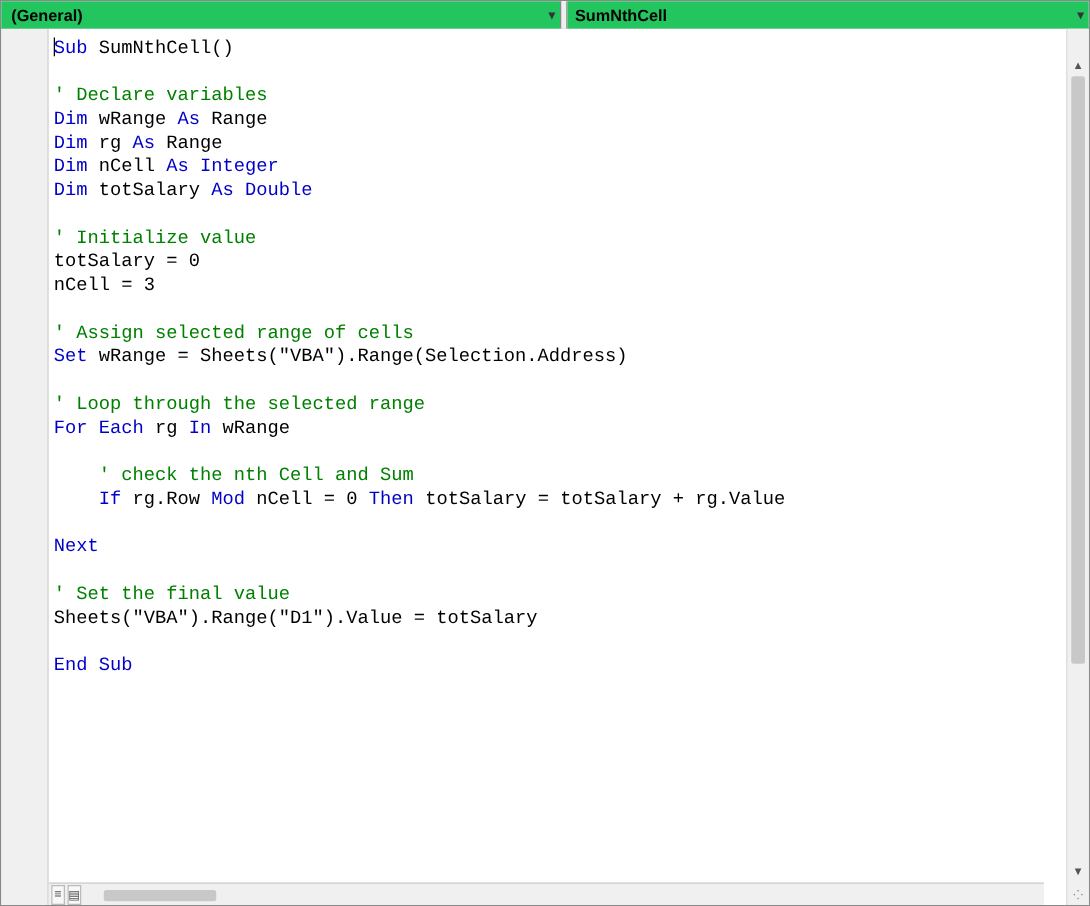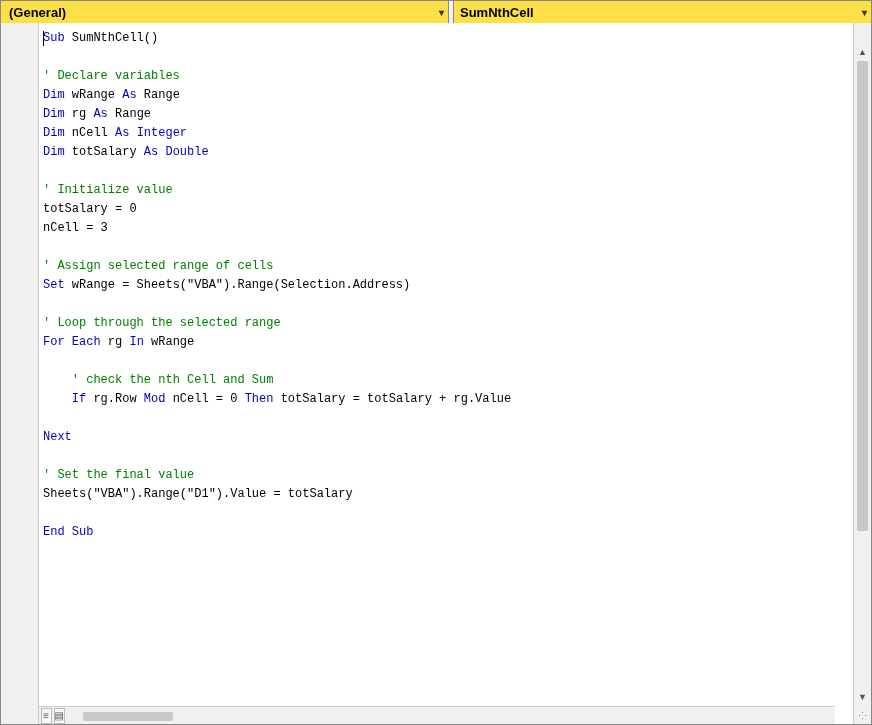--- a/index.html
+++ b/index.html
@@ -23,21 +23,21 @@
     background: #fff;
     border-bottom: 1px solid #888;
   }
   .dropdown {
     display: flex;
     align-items: center;
     justify-content: space-between;
     padding: 0 4px 0 8px;
     font-size: 13px;
     font-weight: 700;
-    background: #fde047;
+    background: #22c55e;
     border: 1px solid #888;
     margin: 0;
     height: 22px;
   }
   .dropdown-left {
     width: 447px;
     border-right: none;
     border-top: none;
     border-left: none;
     border-bottom: none;
@@ -77,21 +77,21 @@
     position: relative;
   }
   .code-area {
     flex: 1;
     background: #ffffff;
     position: relative;
     overflow: hidden;
   }
   pre.code {
     font-family: Consolas, "Courier New", monospace;
-    font-size: 12px;
+    font-size: 15px;
     line-height: 19px;
     padding: 6px 4px 4px 4px;
     white-space: pre;
     color: #000;
   }
   .kw   { color: #0000c8; }   
   .cm   { color: #008000; }   
   .tx   { color: #000000; }   
   .cursor {
     display: inline-block;

